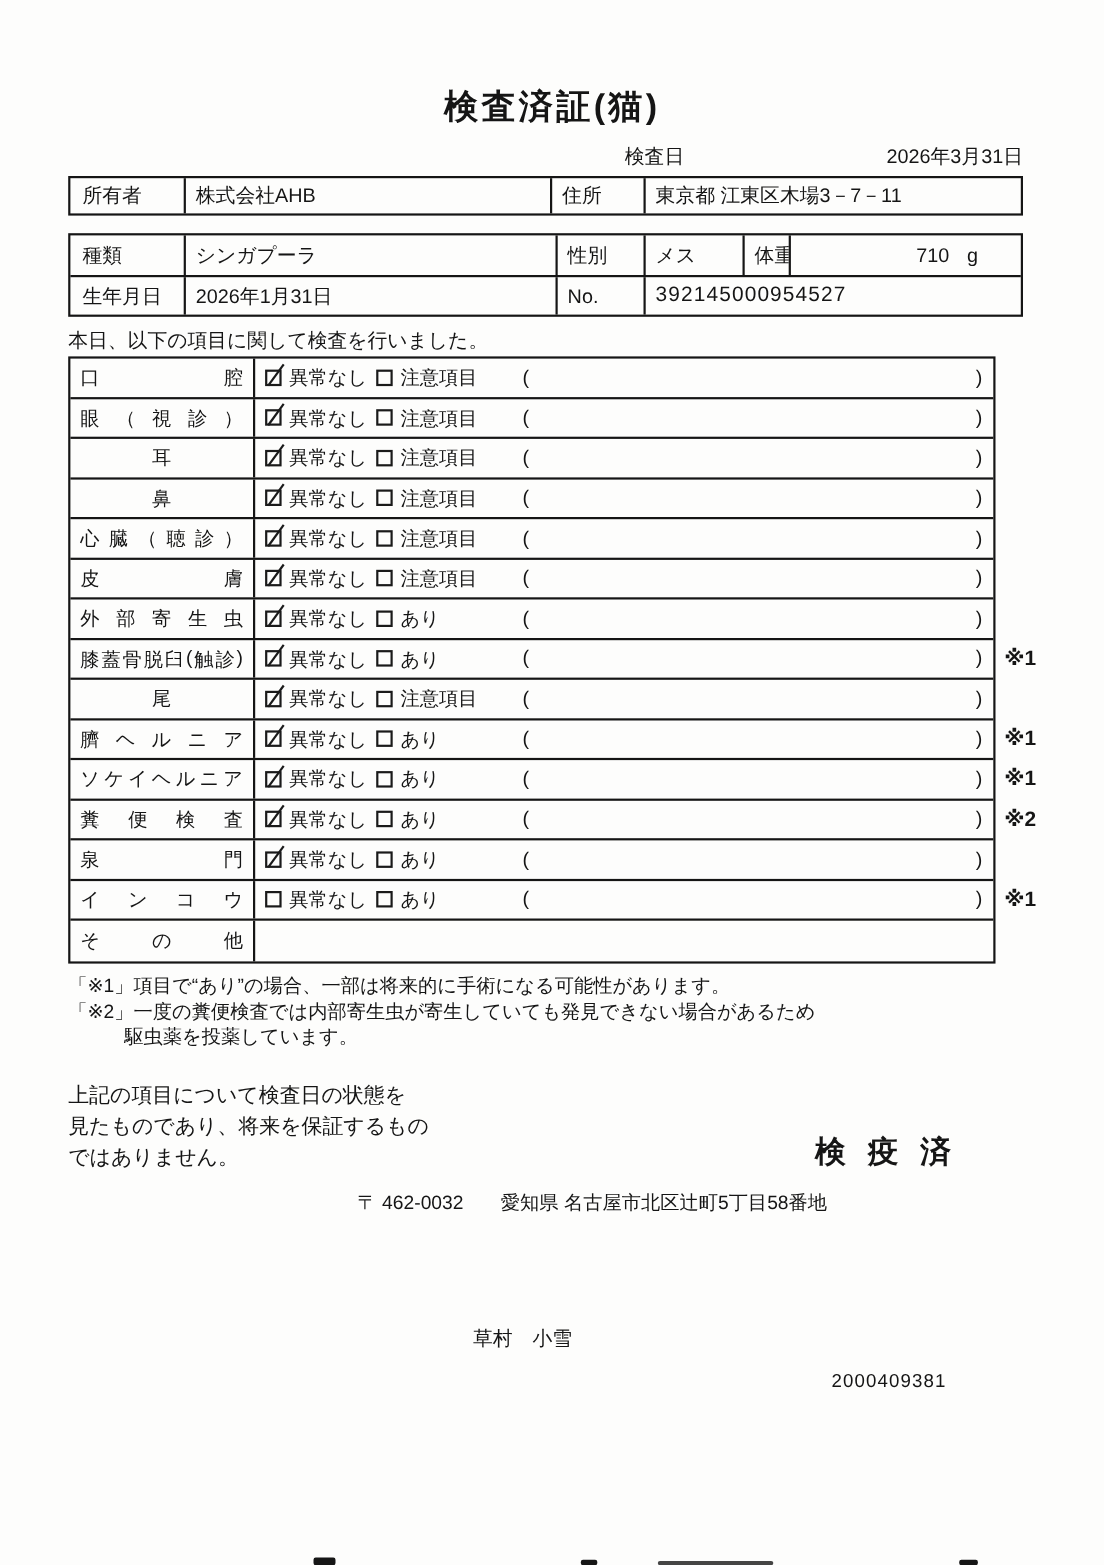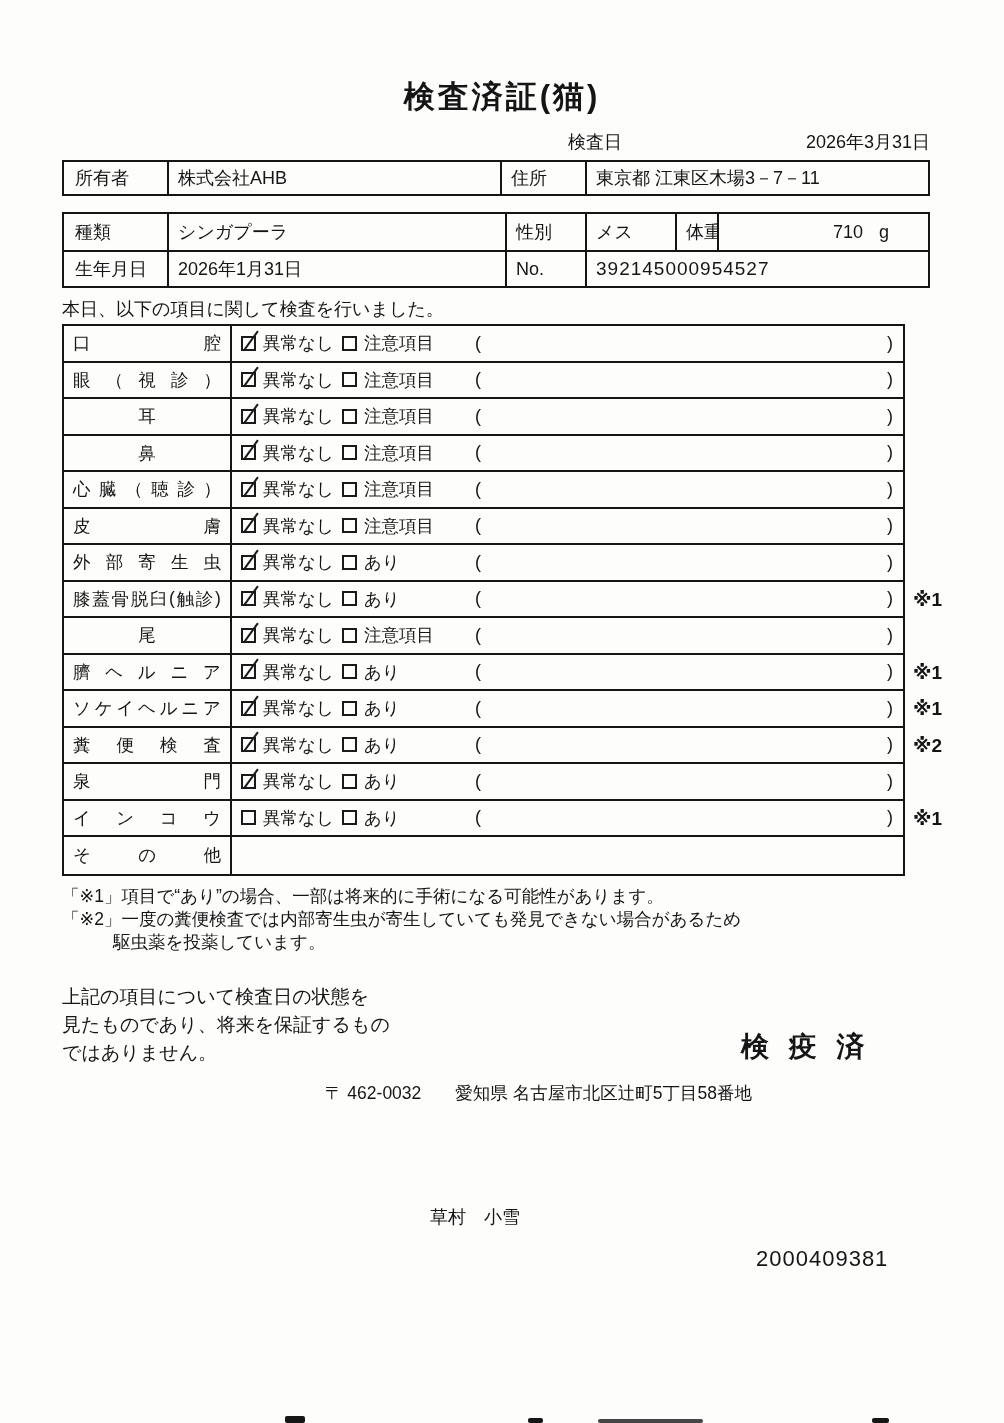--- a/index.html
+++ b/index.html
@@ -54,21 +54,21 @@
   .note2a { left:62px; top:907px; }
   .note2b { left:113px; top:930px; }
 
   .disclaimer { left:62px; top:983px; font-size:19px; line-height:28px; }
   .stamp { left:700px; top:1028px; font-size:28px; font-weight:600; letter-spacing:6px;margin-left:41px; }
 
   .addr-line { left:325px; top:1081px; display:flex; gap:34px; font-size:17.5px; }
   .tel-line  { left:325px; top:1125px; display:flex; gap:22px; font-size:17.5px; }
   .clinic-name { left:325px; top:1169px; font-size:23px; letter-spacing:2px; }
   .vet-name { left:430px; top:1205px; font-size:18px; }
-  .serial { left:756px; top:1246px; font-size:22px; letter-spacing:1px; }
+  .serial { left:756px; top:1246px; font-size:17px; letter-spacing:1px; }
 
   .artifact { position:absolute; background:#161616; border-radius:2px; }
 </style>
 </head>
 <body>
 
 <div class="page">
 
   <div class="abs doc-title">検査済証(猫)</div>
 

